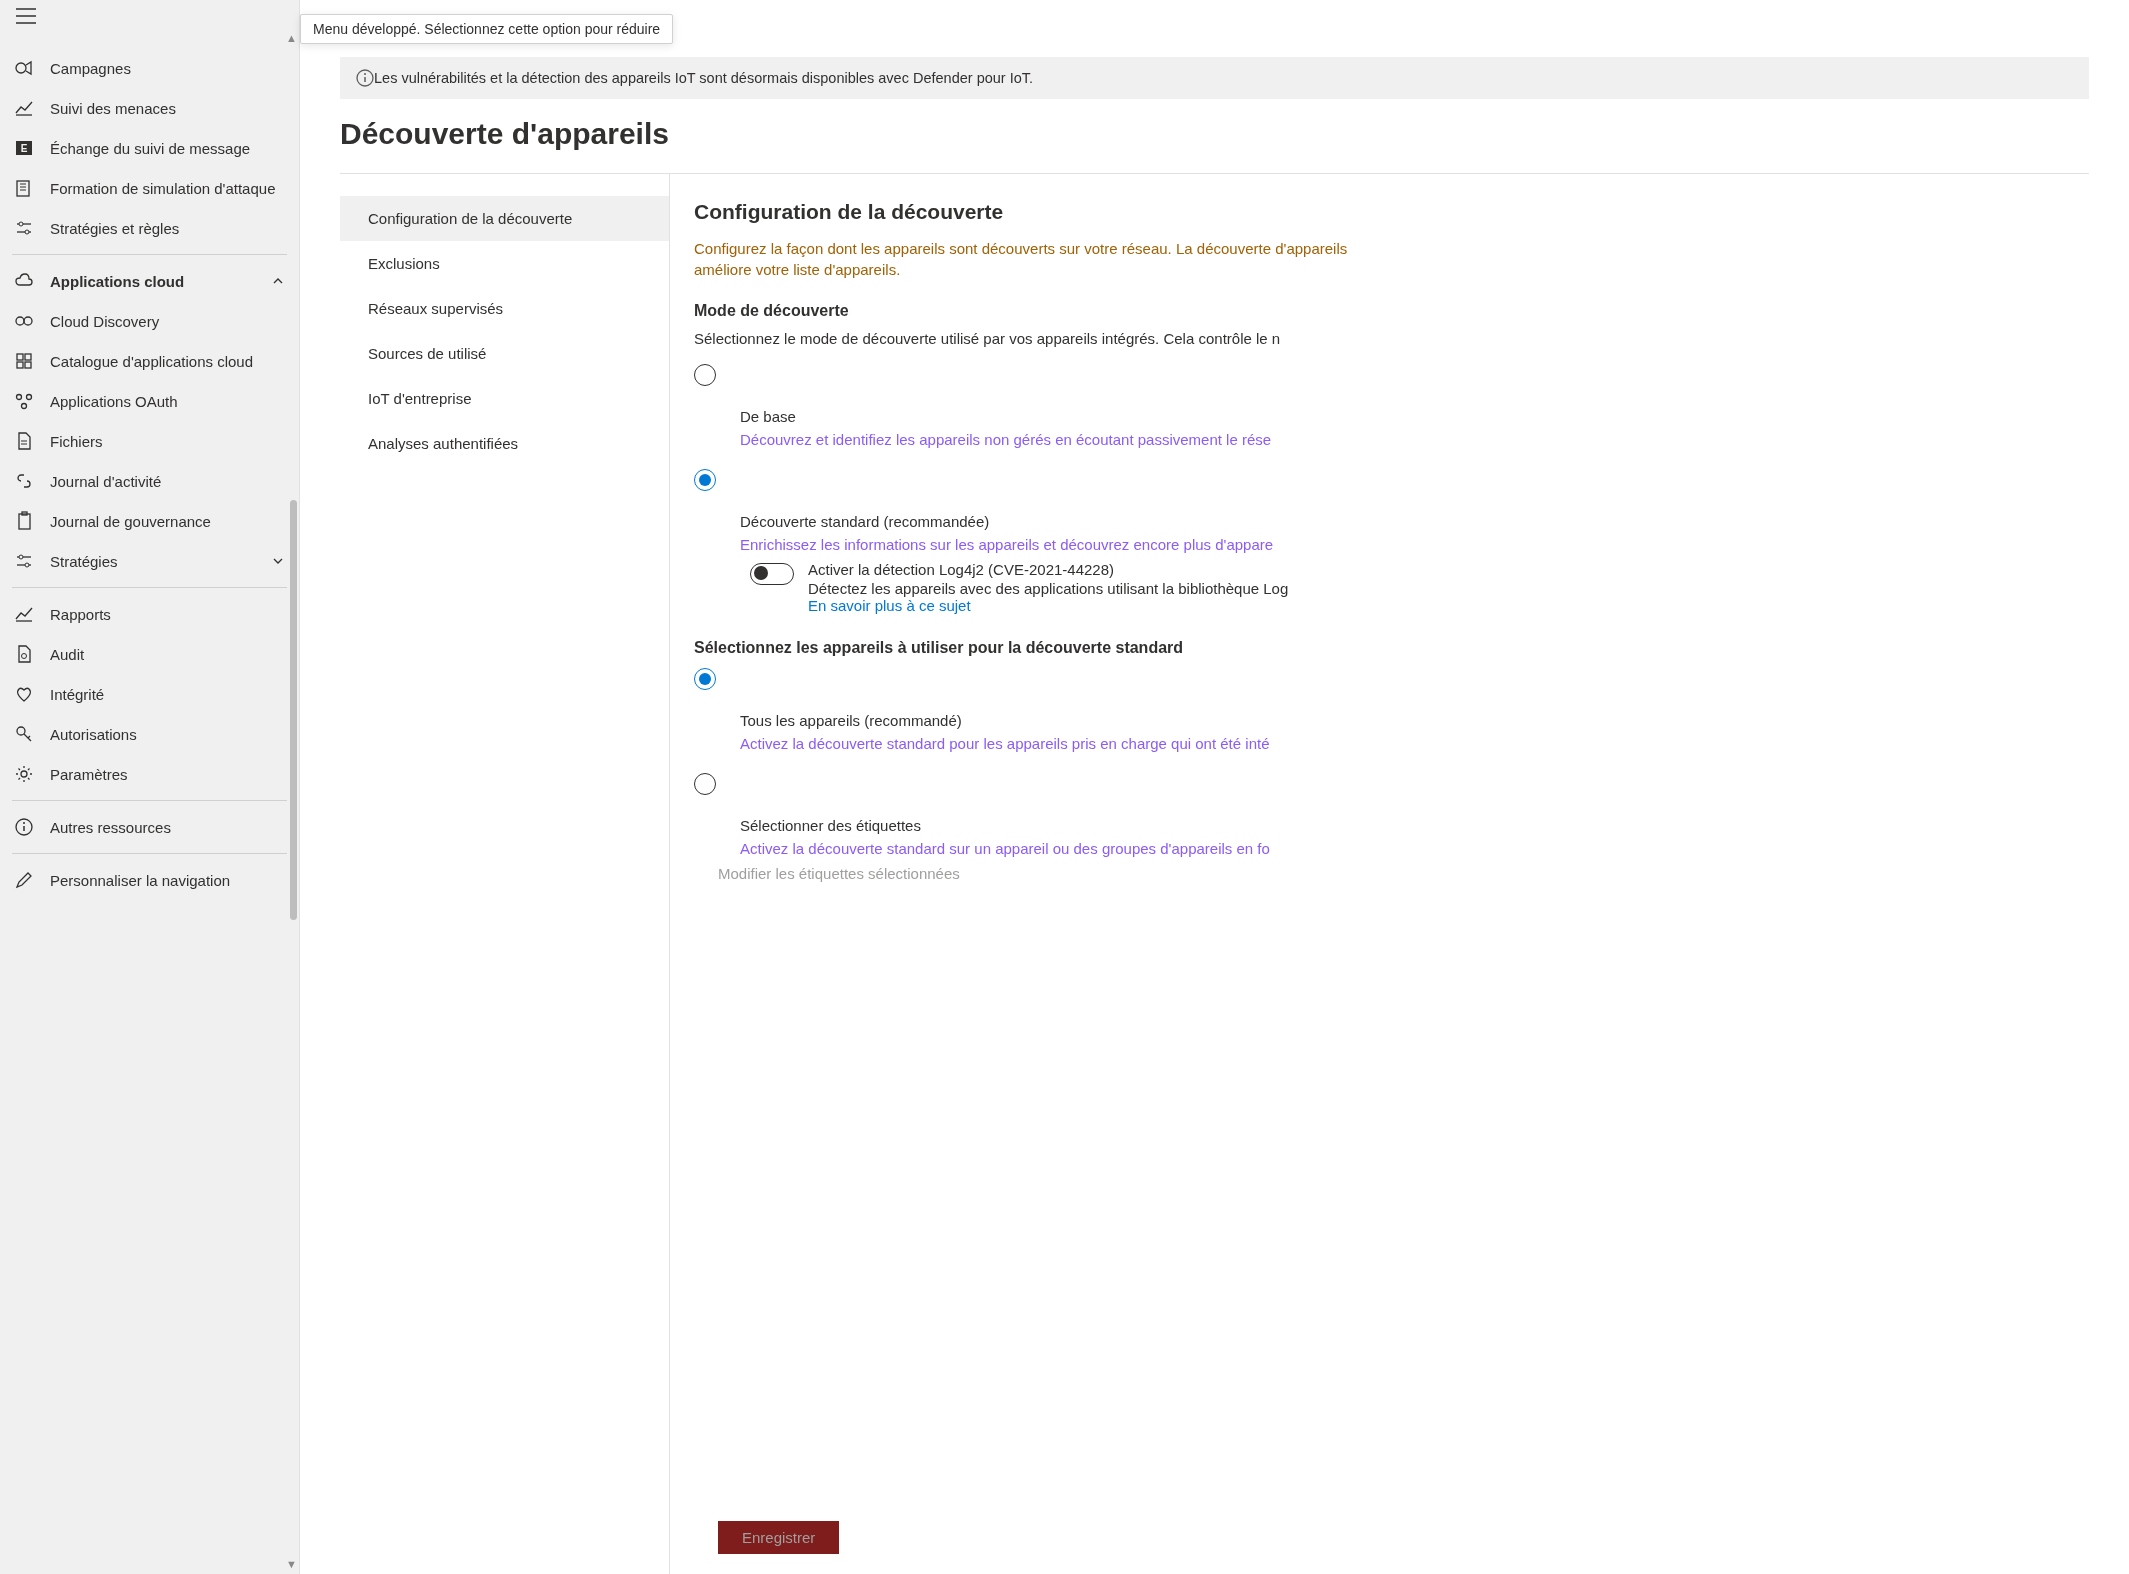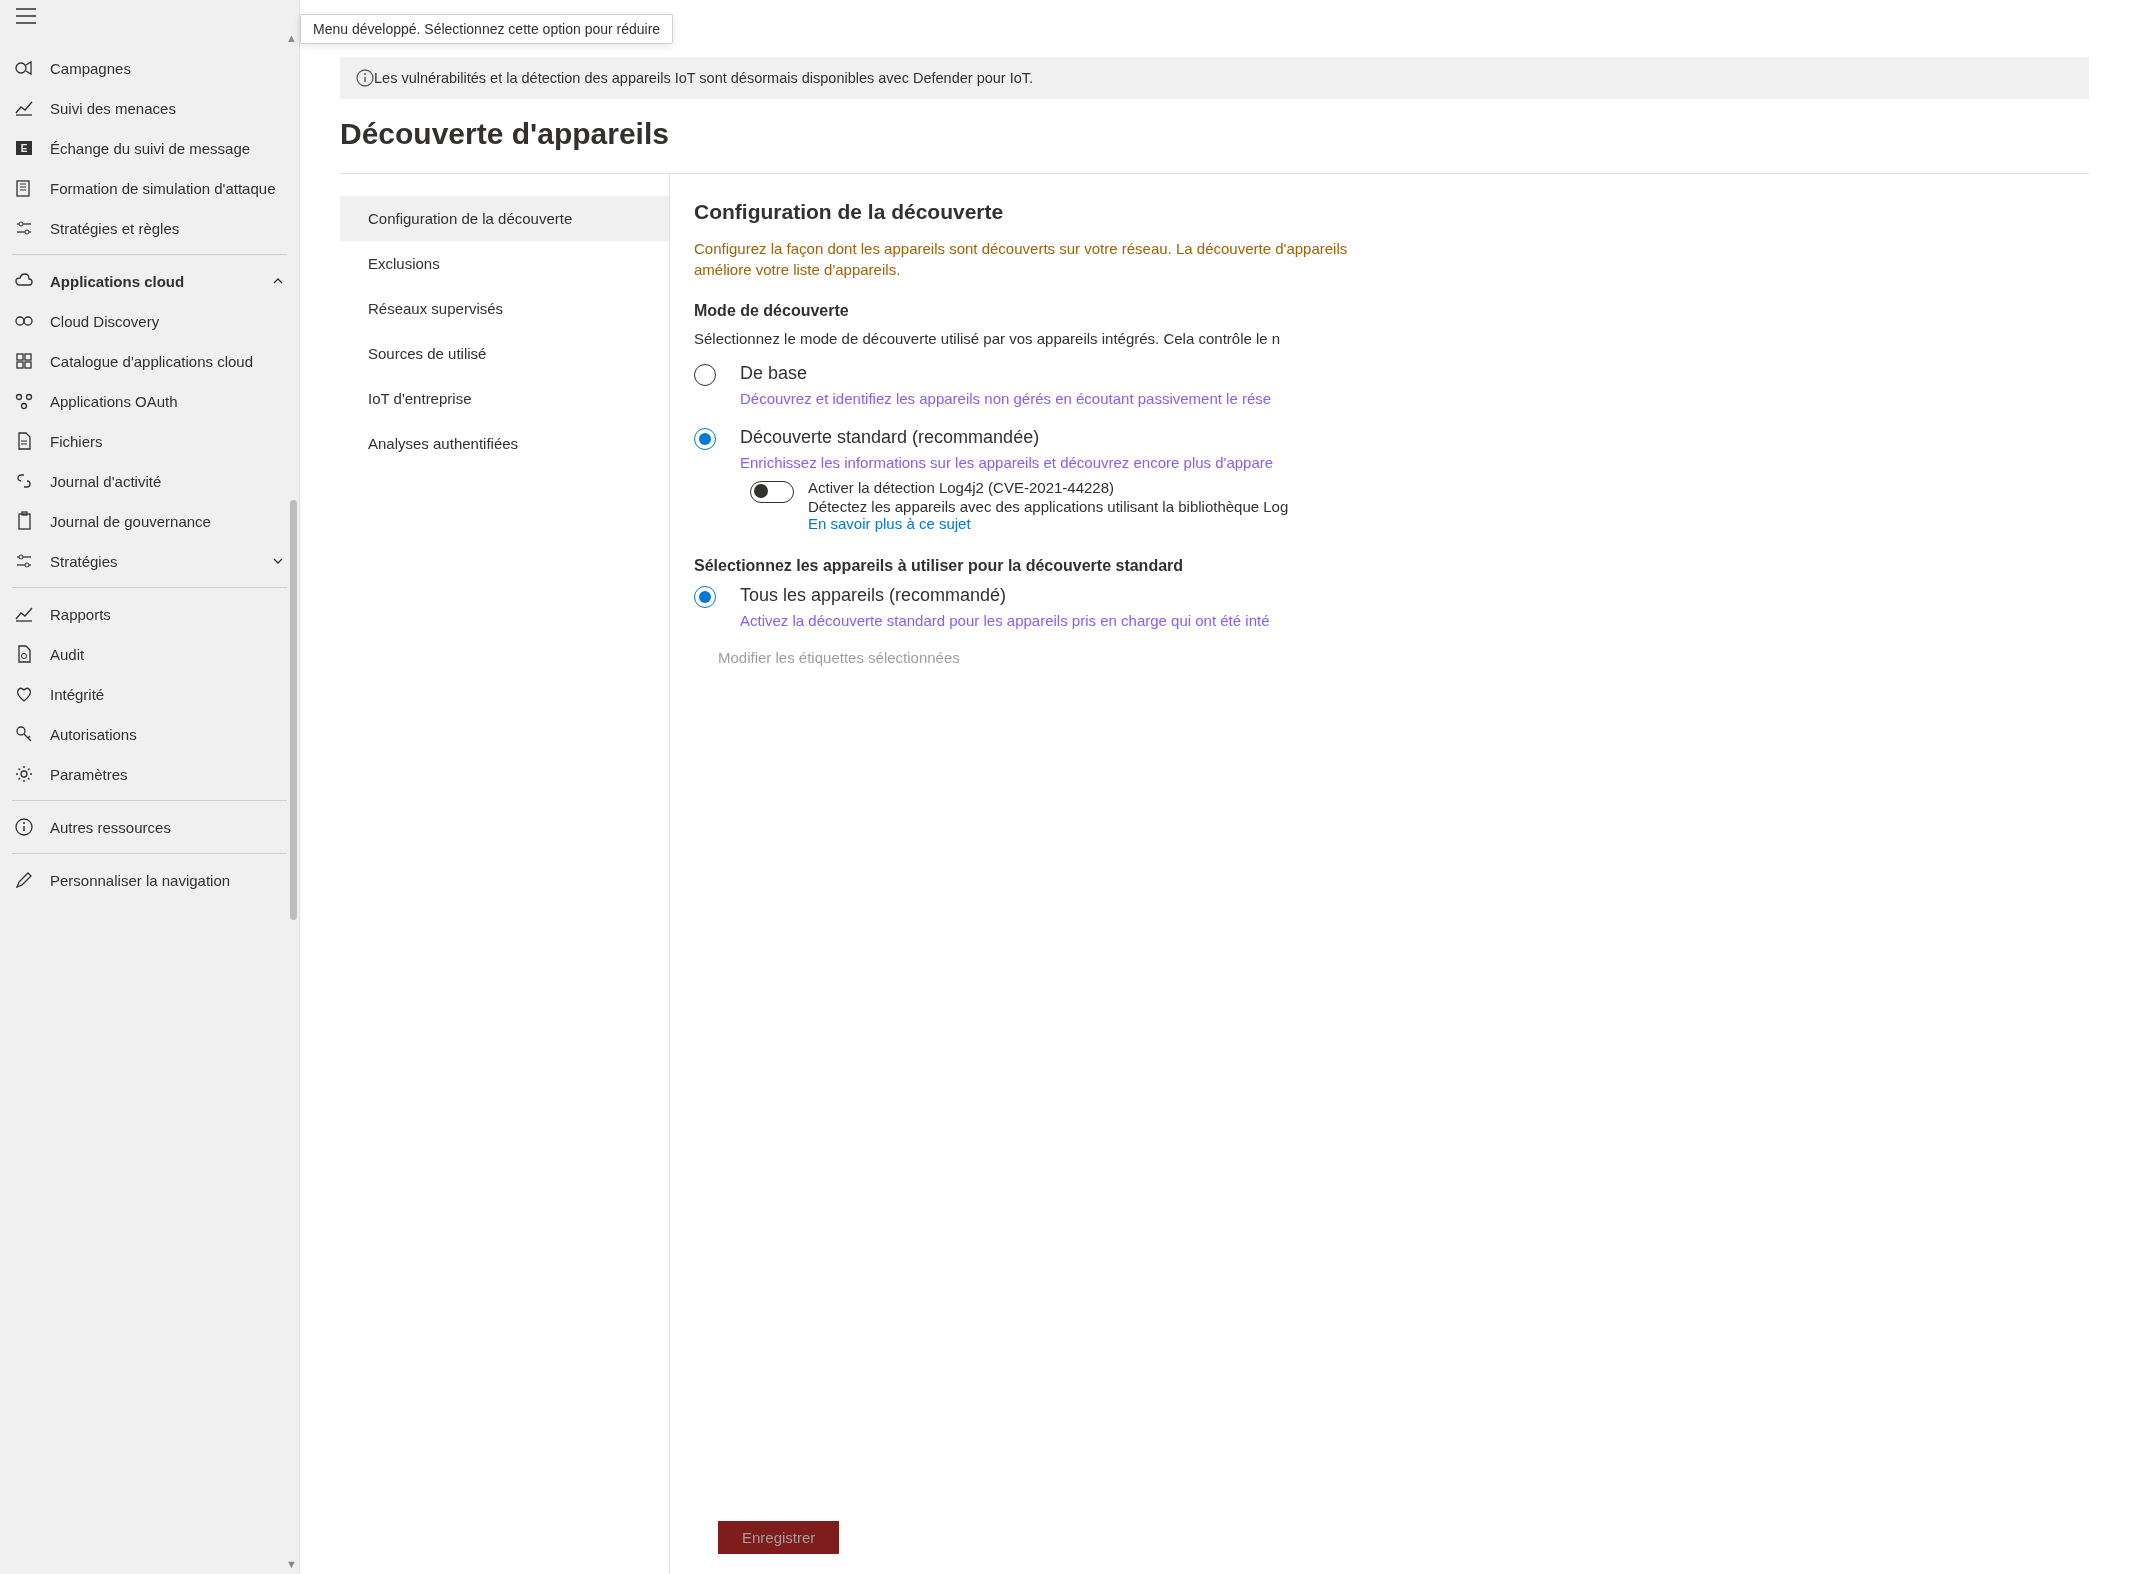--- a/index.html
+++ b/index.html
@@ -40,21 +40,21 @@
   h2.section-title { font-size: 21px; font-weight: 600; margin-bottom: 14px; }
   p.section-desc { font-size: 15px; color: #a16207; margin-bottom: 22px; line-height: 1.4; max-width: 700px;}
   h3.sub-title { font-size: 16px; font-weight: 600; margin-bottom: 10px; }
   p.sub-desc { font-size: 15px; margin-bottom: 16px; }
 
   .radio-row { display: flex; gap: 24px; margin-bottom: 20px; align-items: flex-start; }
   .radio-outer { width: 22px; height: 22px; border: 1.5px solid #323130; border-radius: 50%; display:flex; align-items:center; justify-content:center; flex-shrink:0; cursor:pointer; margin-top:1px;}
   .radio-outer.selected { border-color: #0078d4; }
   .radio-inner { width: 12px; height: 12px; border-radius:50%; background:#0078d4; display:none;}
   .radio-outer.selected .radio-inner { display:block;}
-  .radio-text .r-label { font-size: 18px; }
+  .radio-text .r-label { font-size: 15px; margin-top: 45px; }
   .radio-text .r-desc { font-size: 15px; color: #8b5cf6; margin-top: 6px; white-space: nowrap;}
 
   .toggle-row { display:flex; gap: 14px; margin-left: 56px; margin-top: 8px; margin-bottom: 24px; align-items:flex-start;}
   .toggle { width: 44px; height: 22px; border: 1.5px solid #323130; border-radius: 12px; position: relative; cursor:pointer; flex-shrink:0; background:#fff; margin-top:2px;}
   .toggle-knob { width: 14px; height: 14px; border-radius:50%; background:#323130; position:absolute; top:2px; left:3px;}
   .toggle-text .t-label { font-size: 15px; }
   .toggle-text .t-desc { font-size: 15px; color:#323130; margin-top:2px; white-space: nowrap;}
   .toggle-text a { color:#0078d4; text-decoration:none; font-size:15px;}
 
   .edit-tags { margin-left: 24px; margin-top: 8px; color:#a19f9d; font-size:15px;}
@@ -368,20 +368,27 @@
         <div class="radio-row">
           <div class="radio-outer selected">
                 <div class="radio-inner"></div>
               </div>
           <div class="radio-text">
             <div class="r-label">Tous les appareils (recommandé)</div>
             <div class="r-desc">Activez la découverte standard pour les appareils pris en charge qui ont été inté</div>
           </div>
         </div>
 
+        <div class="radio-row" style="margin-bottom:8px;">
+          <div class="radio-outer"></div>
+          <div class="radio-text">
+            <div class="r-label">Sélectionner des étiquettes</div>
+            <div class="r-desc">Activez la découverte standard sur un appareil ou des groupes d'appareils en fo</div>
+          </div>
+        </div>
 
         <div class="edit-tags">Modifier les étiquettes sélectionnées</div>
         </div>
 
         <div class="footer">
           <button class="save-btn" disabled="">Enregistrer</button>
         </div>
       </div>
     </div>
   </div>

